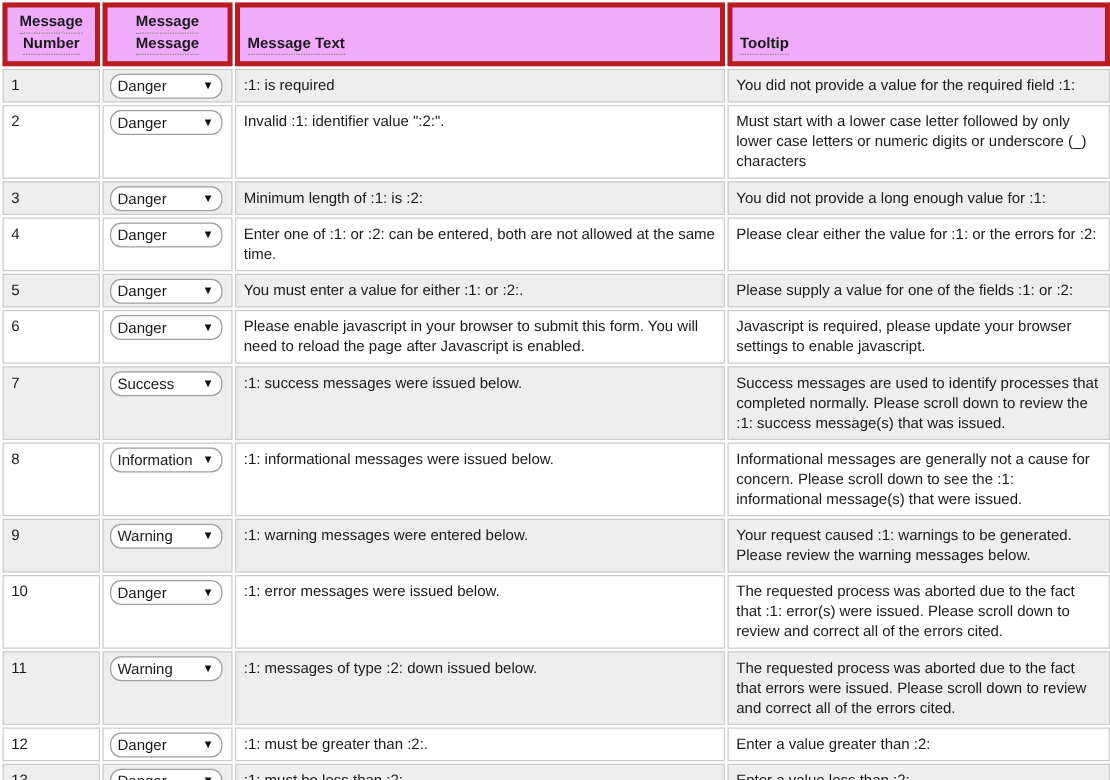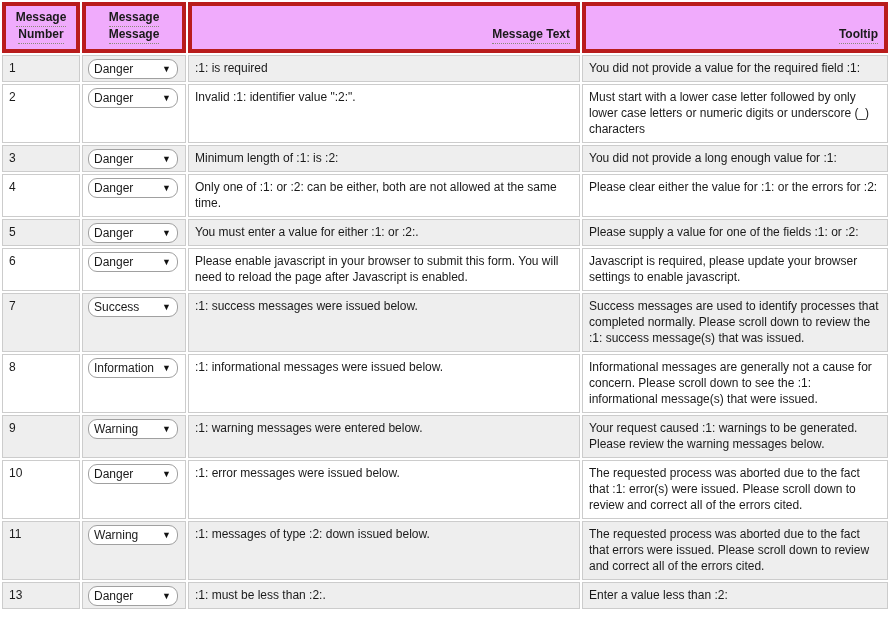--- a/index.html
+++ b/index.html
@@ -32,21 +32,21 @@
     font-weight: bold;
     font-size: 12px;
     color: #1a1a1a;
     padding: 4px 6px 5px 6px;
     vertical-align: bottom;
     line-height: 15px;
     height: 38px;
     box-sizing: border-box;
   }
   th.col-num, th.col-sev { text-align: center; }
-  th.col-text, th.col-tip { text-align: right; }
+  th.col-text, th.col-tip { text-align: left; }
 
   .hdr-line {
     display: inline-block;
     border-bottom: 1px dotted #8a8a78;
     padding-bottom: 1px;
   }
 
   
   tbody td {
     border: 1px solid #cccccc;
@@ -147,21 +147,21 @@
       </tr>
       <tr class="alt">
         <td class="cell-num">3</td>
         <td class="cell-sev"><span class="select-wrap"><select class="severity-select"><option value="Danger">Danger</option><option value="Success">Success</option><option value="Information">Information</option><option value="Warning">Warning</option></select><span class="select-arrow">▼</span></span></td>
         <td class="cell-text">Minimum length of :1: is :2:</td>
         <td class="cell-tip">You did not provide a long enough value for :1:</td>
       </tr>
       <tr>
         <td class="cell-num">4</td>
         <td class="cell-sev"><span class="select-wrap"><select class="severity-select"><option value="Danger">Danger</option><option value="Success">Success</option><option value="Information">Information</option><option value="Warning">Warning</option></select><span class="select-arrow">▼</span></span></td>
-        <td class="cell-text">Only one of :1: or :2: can be either, both are not allowed at the same time.</td>
+        <td class="cell-text">Enter one of :1: or :2: can be entered, both are not allowed at the same time.</td>
         <td class="cell-tip">Please clear either the value for :1: or the errors for :2:</td>
       </tr>
       <tr class="alt">
         <td class="cell-num">5</td>
         <td class="cell-sev"><span class="select-wrap"><select class="severity-select"><option value="Danger">Danger</option><option value="Success">Success</option><option value="Information">Information</option><option value="Warning">Warning</option></select><span class="select-arrow">▼</span></span></td>
         <td class="cell-text">You must enter a value for either :1: or :2:.</td>
         <td class="cell-tip">Please supply a value for one of the fields :1: or :2:</td>
       </tr>
       <tr>
         <td class="cell-num">6</td>
@@ -192,20 +192,26 @@
         <td class="cell-sev"><span class="select-wrap"><select class="severity-select"><option value="Danger">Danger</option><option value="Success">Success</option><option value="Information">Information</option><option value="Warning">Warning</option></select><span class="select-arrow">▼</span></span></td>
         <td class="cell-text">:1: error messages were issued below.</td>
         <td class="cell-tip">The requested process was aborted due to the fact that :1: error(s) were issued. Please scroll down to review and correct all of the errors cited.</td>
       </tr>
       <tr class="alt">
         <td class="cell-num">11</td>
         <td class="cell-sev"><span class="select-wrap"><select class="severity-select"><option value="Danger">Danger</option><option value="Success">Success</option><option value="Information">Information</option><option value="Warning" selected="">Warning</option></select><span class="select-arrow">▼</span></span></td>
         <td class="cell-text">:1: messages of type :2: down issued below.</td>
         <td class="cell-tip">The requested process was aborted due to the fact that errors were issued. Please scroll down to review and correct all of the errors cited.</td>
       </tr>
+      <tr>
+        <td class="cell-num">12</td>
+        <td class="cell-sev"><span class="select-wrap"><select class="severity-select"><option value="Danger">Danger</option><option value="Success">Success</option><option value="Information">Information</option><option value="Warning">Warning</option></select><span class="select-arrow">▼</span></span></td>
+        <td class="cell-text">:1: must be greater than :2:.</td>
+        <td class="cell-tip">Enter a value greater than :2:</td>
+      </tr>
       <tr class="alt">
         <td class="cell-num">13</td>
         <td class="cell-sev"><span class="select-wrap"><select class="severity-select"><option value="Danger">Danger</option><option value="Success">Success</option><option value="Information">Information</option><option value="Warning">Warning</option></select><span class="select-arrow">▼</span></span></td>
         <td class="cell-text">:1: must be less than :2:.</td>
         <td class="cell-tip">Enter a value less than :2:</td>
       </tr>
     </tbody>
 </table>
 
 </body></html>

